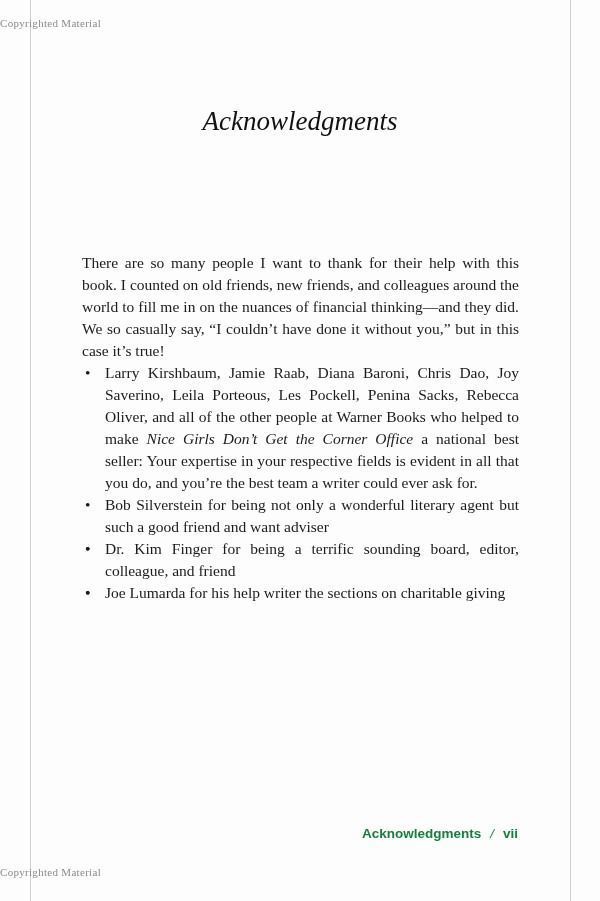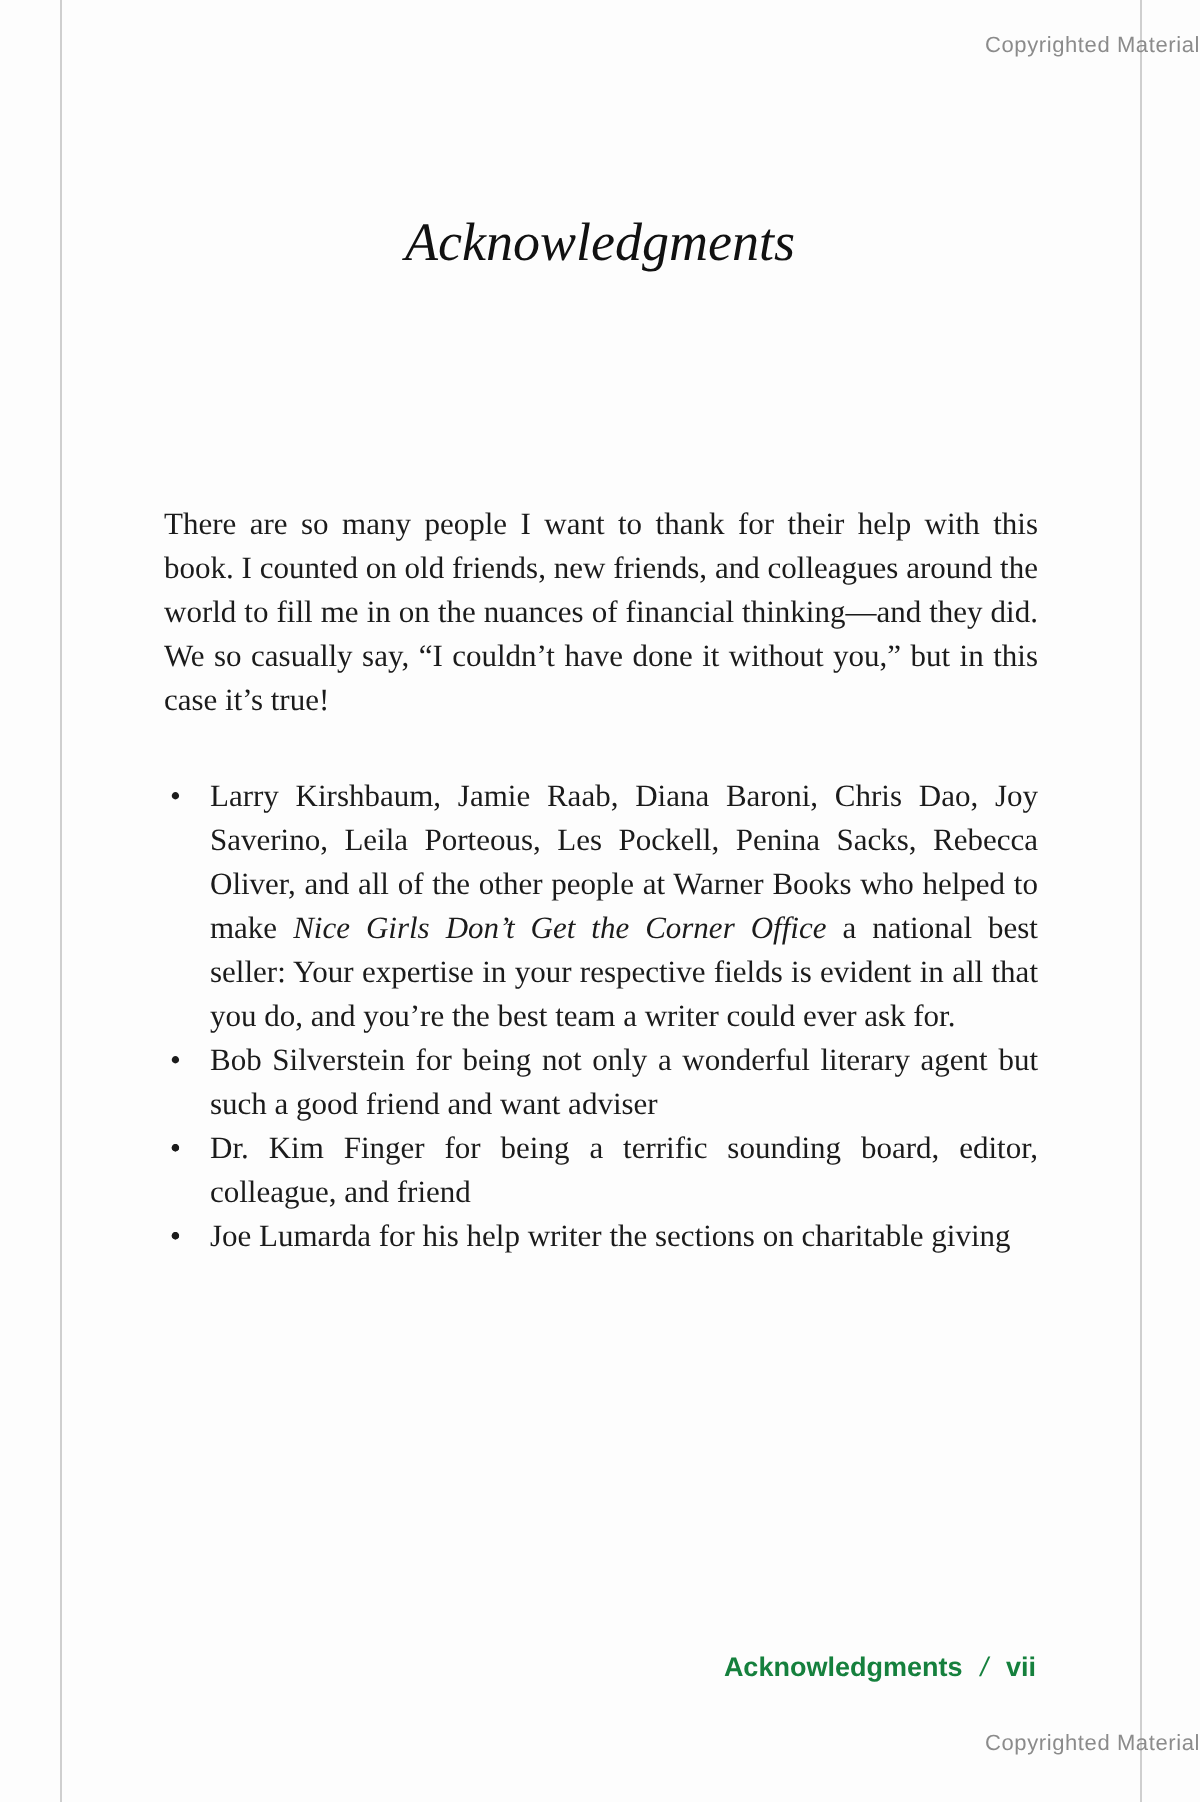--- a/index.html
+++ b/index.html
@@ -22,22 +22,22 @@
     bottom: 0;
     width: 1px;
     background: #cfcfcf;
   }
   .edge.left  { left: 30px; }
   .edge.right { left: 570px; }
   .copyright {
     position: absolute;
     left: 0;
     width: 100%;
-    text-align: right;
-    font-family: Liberation Sans, sans-serif;
+    text-align: left;
+    font-family: Liberation Serif, serif;
     font-size: 11px;
     letter-spacing: 0.3px;
     color: #8b8b8b;
   }
   .copyright.top    { top: 17px; }
   .copyright.bottom { top: 866px; }
   .chapter-title {
     position: absolute;
     top: 106px;
     left: 0;
@@ -52,21 +52,21 @@
   .content {
     position: absolute;
     left: 82px;
     top: 252px;
     width: 437px;
     font-size: 15.5px;
     line-height: 22px;
     text-align: justify;
     color: #1b1b1b;
   }
-  .intro { margin-bottom: 26px; }
+  .intro { }
   .ack-list { list-style: none; }
   .ack-list li {
     position: relative;
     padding-left: 23px;
     text-align: justify;
   }
   .ack-list li .bullet-glyph {
     position: absolute;
     left: 3px;
     top: 0;

